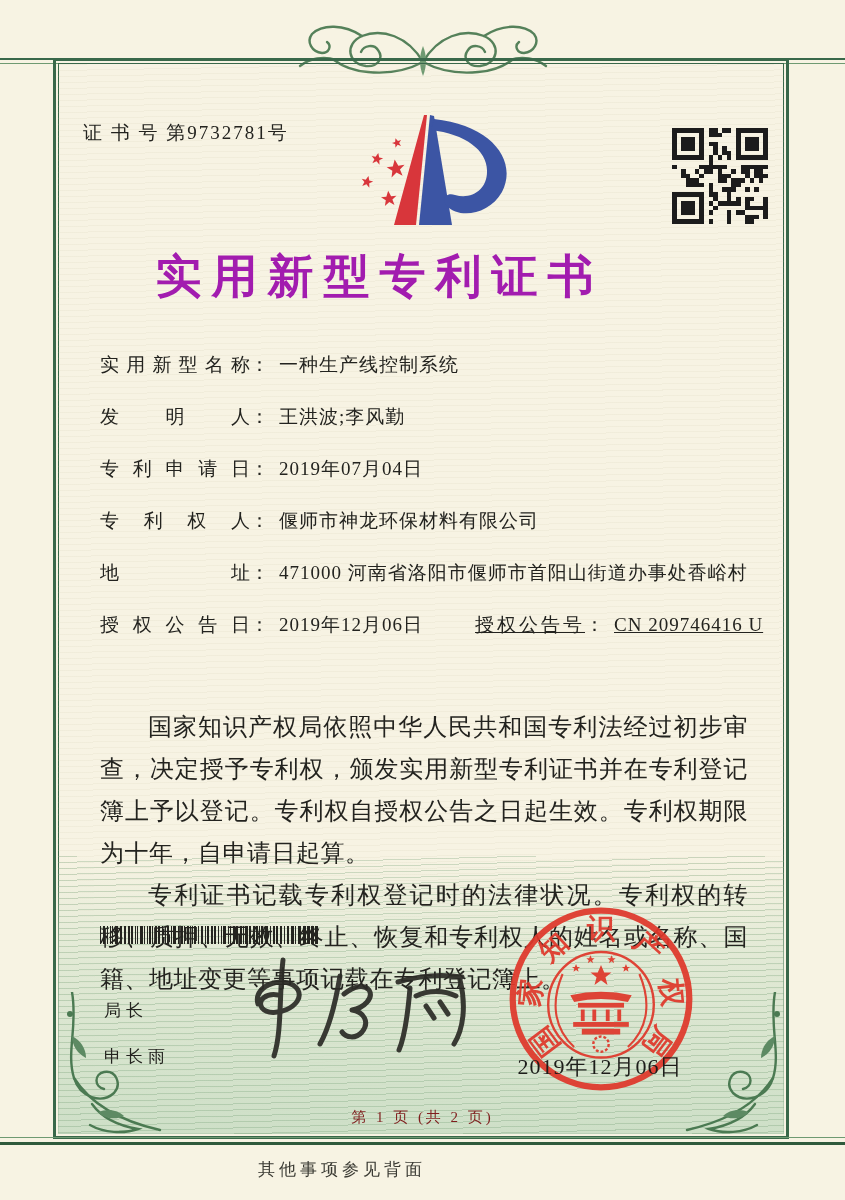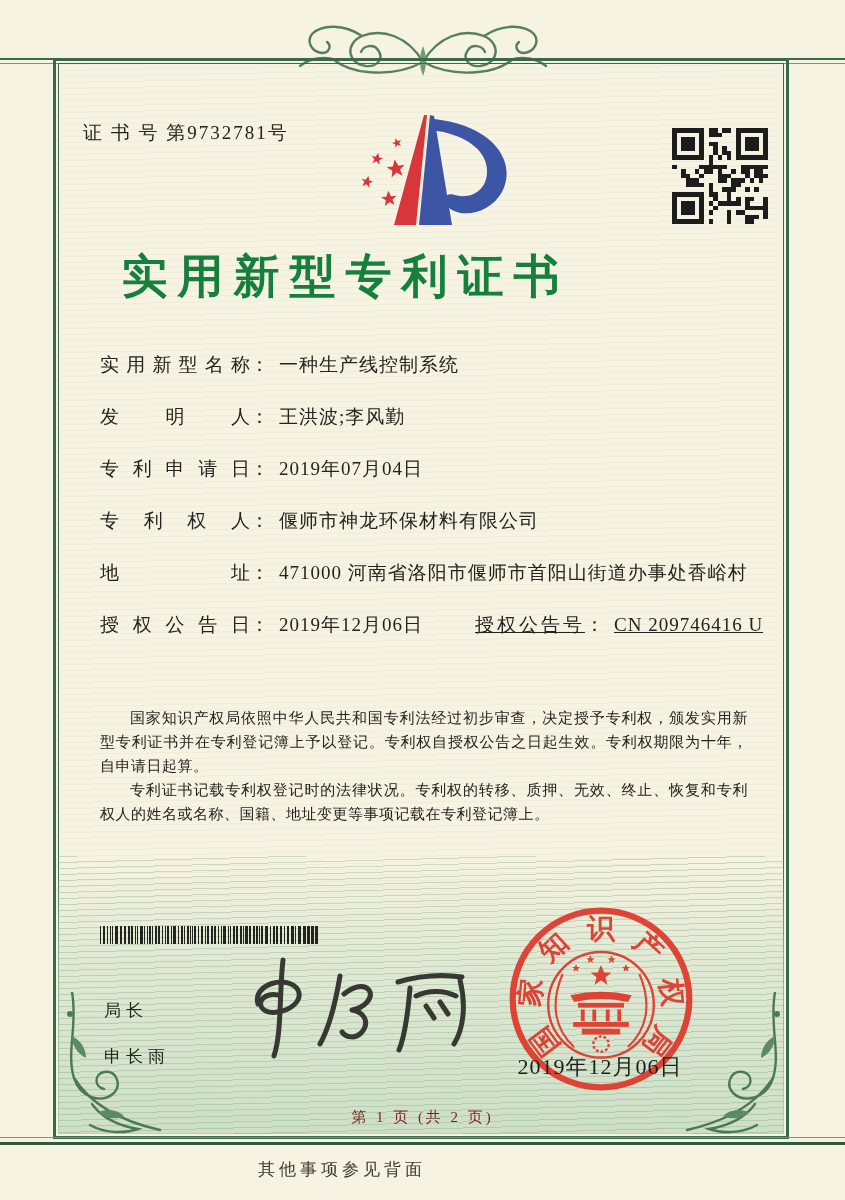--- a/index.html
+++ b/index.html
@@ -35,34 +35,34 @@
     left:58px;top:856px;width:726px;height:278px;
     background:
       repeating-linear-gradient(178.5deg, rgba(110,155,112,.30) 0 1px, transparent 1px 6px),
       linear-gradient(180deg, rgba(213,228,206,0) 0%, rgba(209,226,202,.55) 35%, rgba(201,221,196,.9) 100%);
     pointer-events:none;
   }
   
   .cert-no{left:83px;top:120px;font-size:19px;letter-spacing:2px;}
   .doc-title{
     left:0;top:246px;width:691px;text-align:center;
-    font-size:46px;font-weight:700;letter-spacing:10px;color:#15803d;
+    font-size:46px;font-weight:700;letter-spacing:10px;color:#a21caf;padding-left:34px;
   }
   .fields{left:100px;top:352px;width:660px;font-size:19px;}
   .field-row{height:24px;margin-bottom:28px;white-space:nowrap;}
   .flabel{
     display:inline-block;width:150px;vertical-align:top;
     text-align:justify;text-align-last:justify;
   }
   .fcolon{display:inline-block;margin-right:10px;}
   .fvalue{letter-spacing:1px;}
   .pair2{margin-left:52px;text-decoration:underline;}
   .pair2 .flabel2{letter-spacing:3px;}
   .paragraphs{
-    left:100px;top:706px;width:648px;font-size:15px;line-height:24px;
+    left:100px;top:706px;width:648px;font-size:24px;line-height:42px;
     text-align:justify;letter-spacing:.5px;
   }
   .paragraphs p{margin:0;text-indent:2em;}
   .signer{left:104px;top:988px;font-size:17px;letter-spacing:5px;line-height:46px;}
   .seal-date{left:470px;top:1052px;width:260px;text-align:center;font-size:22px;letter-spacing:1px;color:#1d1d1a;}
   .footer-page{left:0;top:1108px;width:845px;text-align:center;font-size:15px;letter-spacing:3px;color:#7f1d1d;}
   .back-note{left:0;top:1158px;width:684px;text-align:center;font-size:17px;letter-spacing:4px;color:#3a3a33;}
   
   .logo{left:330px;top:104px;}
   .qr{left:672px;top:128px;}

